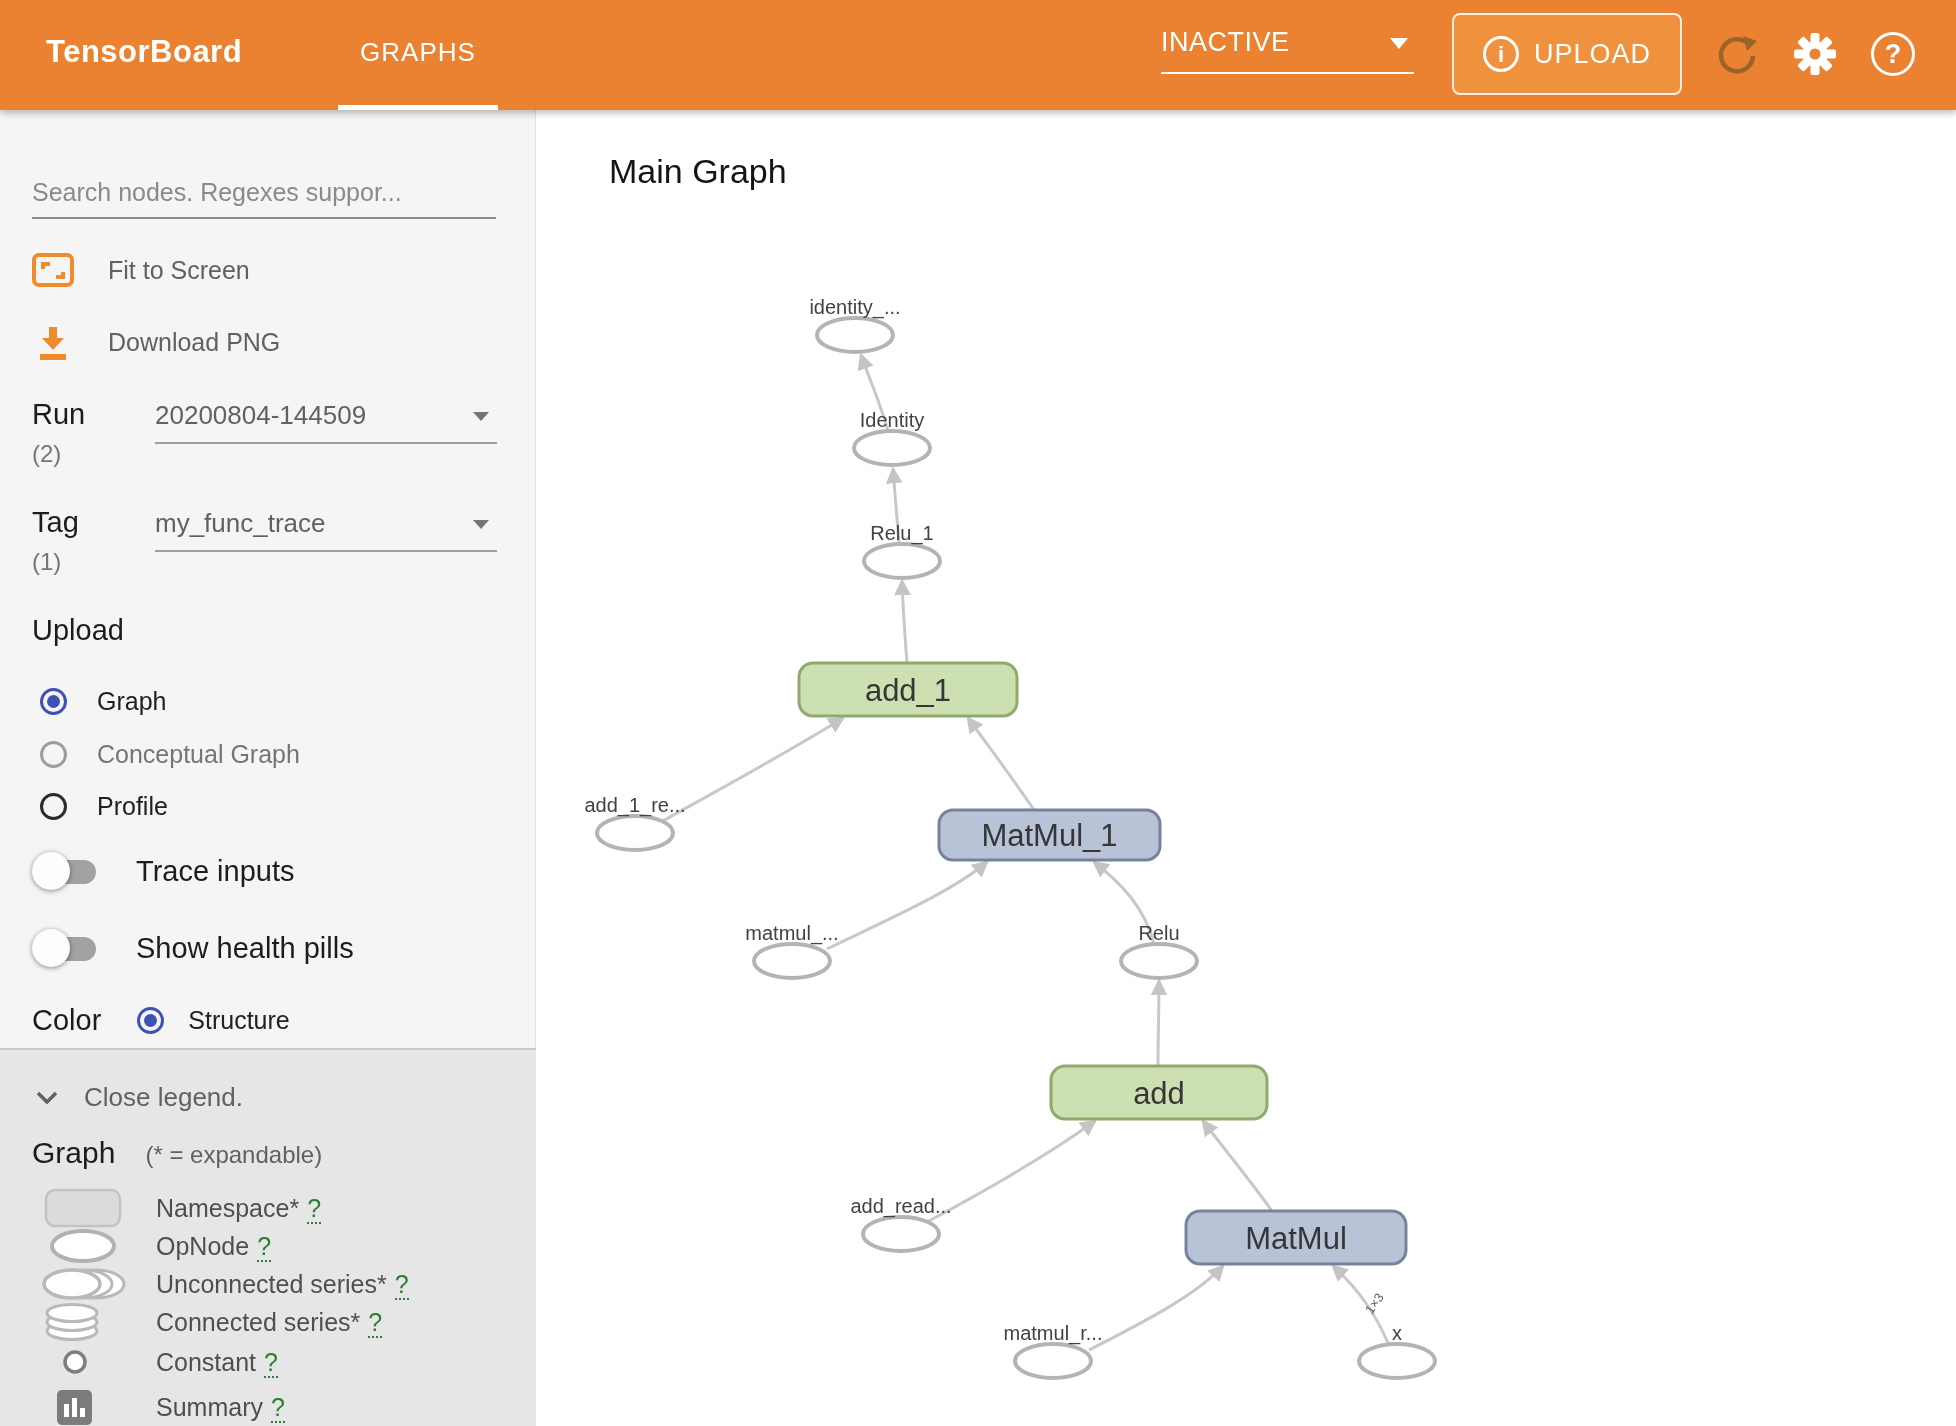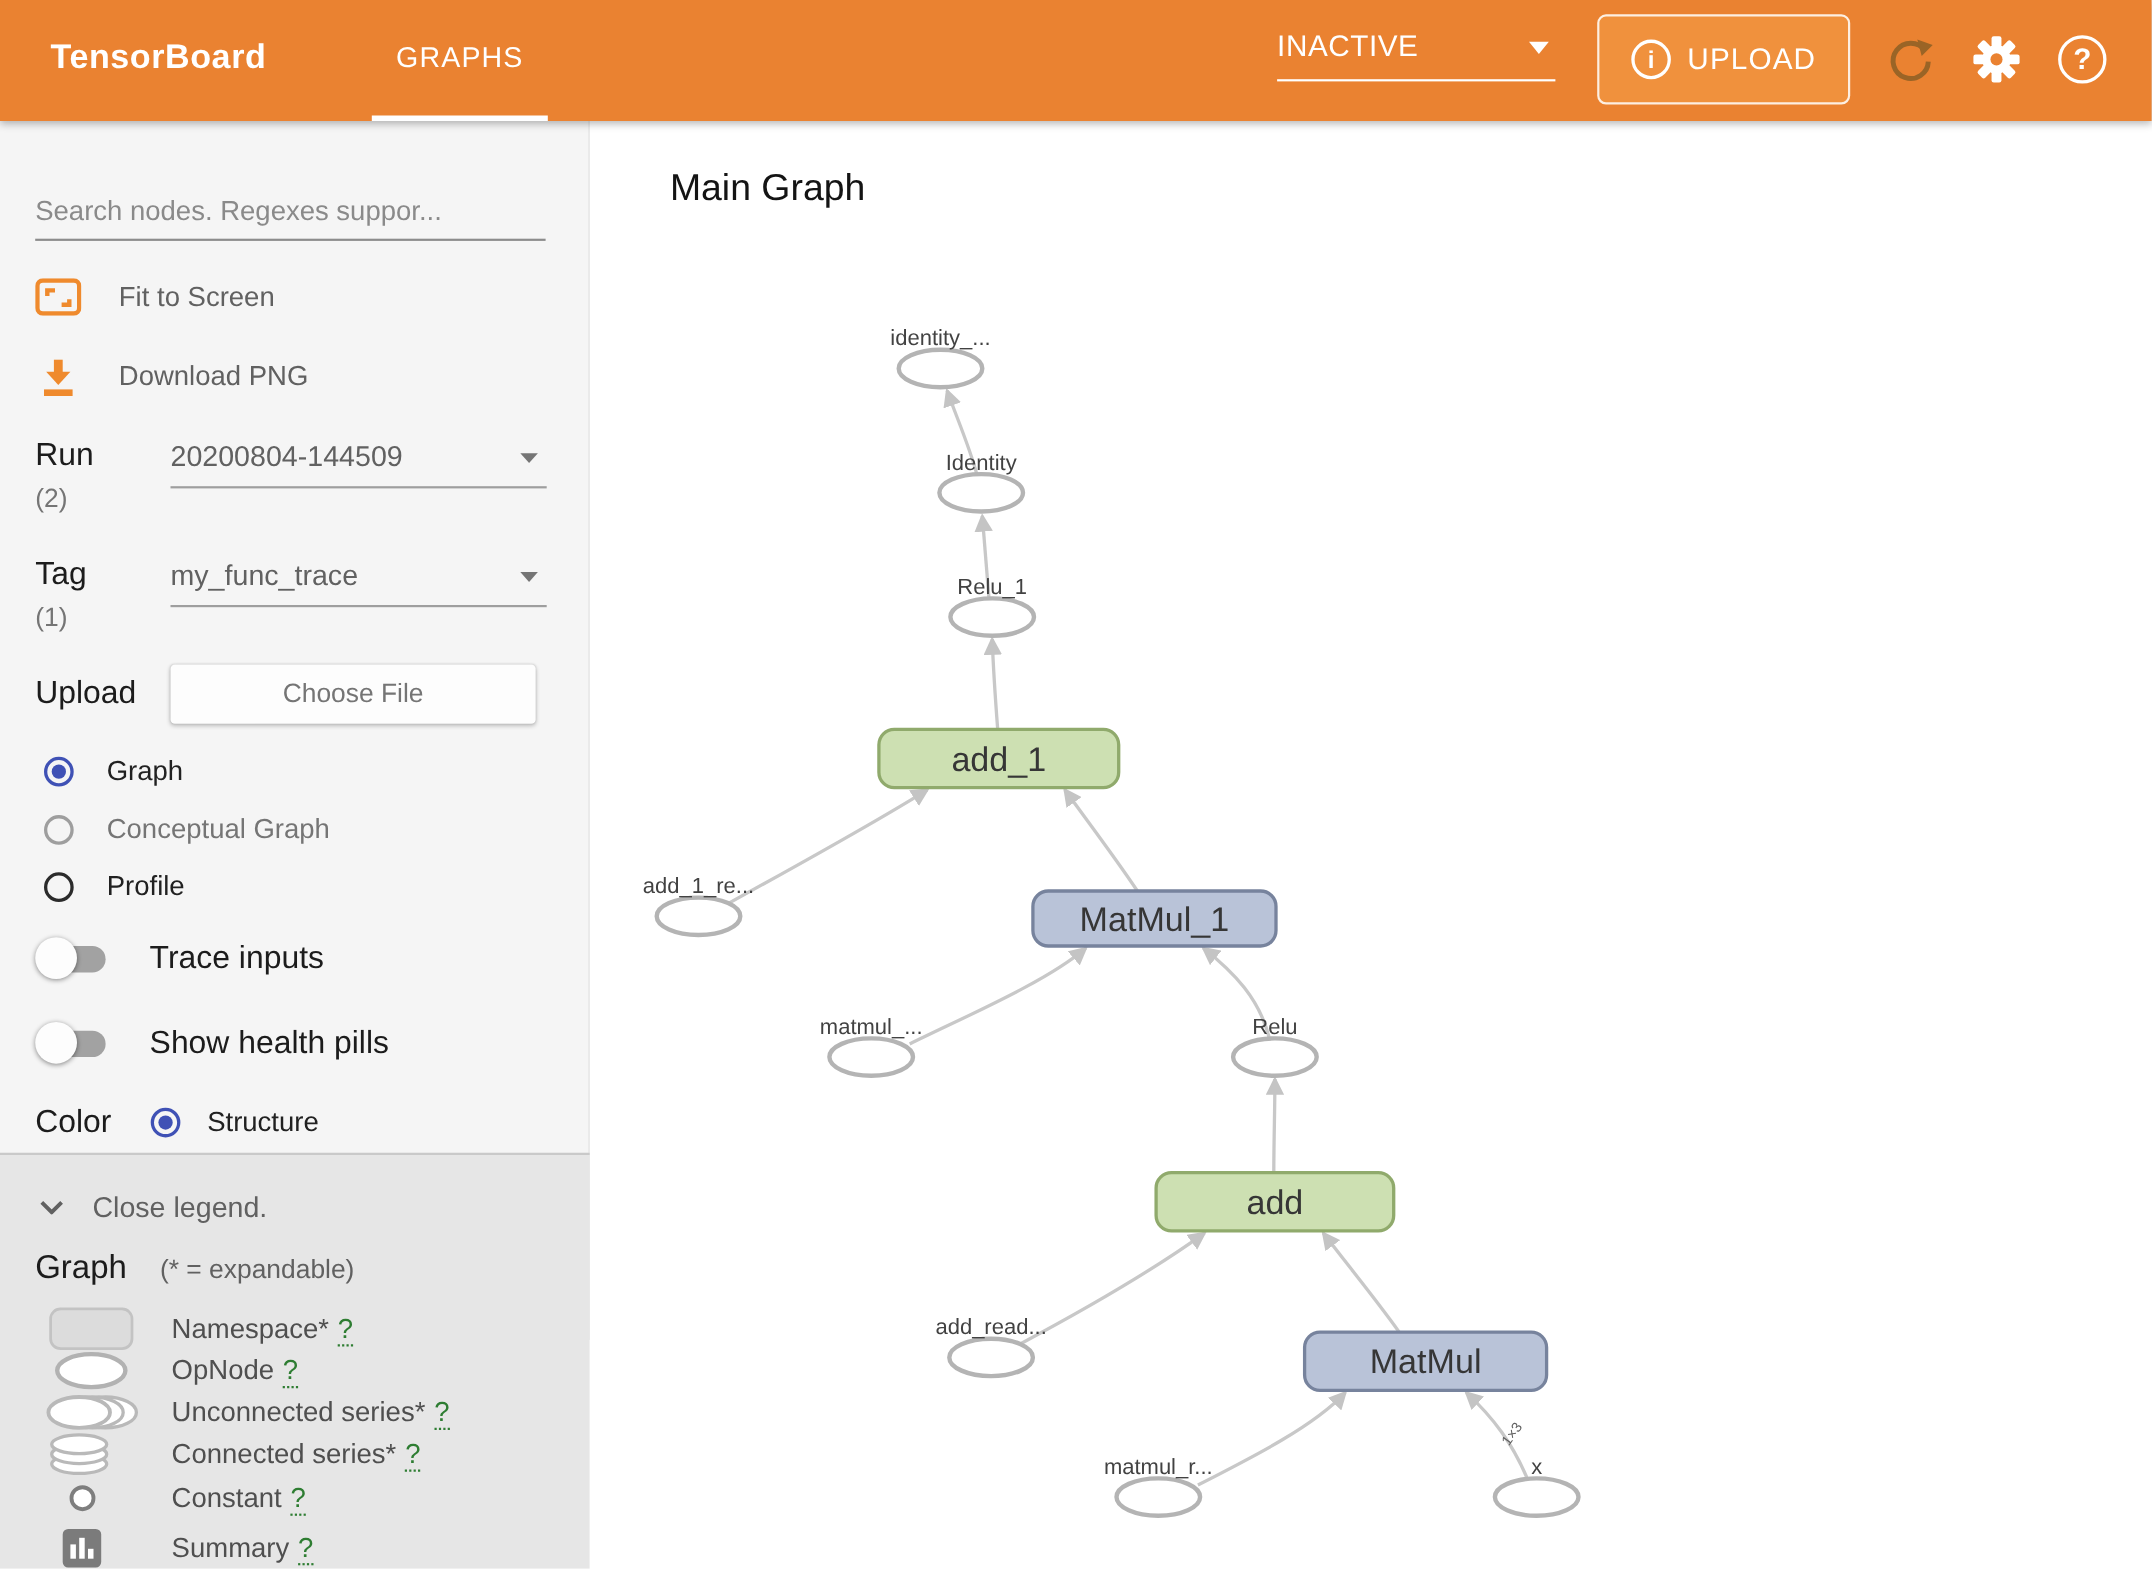--- a/index.html
+++ b/index.html
@@ -196,21 +196,20 @@
 
   <div class="field-label" style="top:396px">Tag</div>
   <div class="field-count" style="top:438px">(1)</div>
   <div class="dd" style="top:398px">
     <span class="dd-value">my_func_trace</span>
     <span class="dd-caret"></span>
     <span class="dd-underline" style="top:42px"></span>
   </div>
 
   <div class="field-label" style="top:504px">Upload</div>
-  <button class="choose-btn">Choose File</button>
 
   <div class="radio-row" style="top:571px">
     <span class="radio-outer sel"></span>
     <span class="radio-lbl">Graph</span>
   </div>
   <div class="radio-row" style="top:624px">
     <span class="radio-outer gray"></span>
     <span class="radio-lbl dim">Conceptual Graph</span>
   </div>
   <div class="radio-row" style="top:676px">

